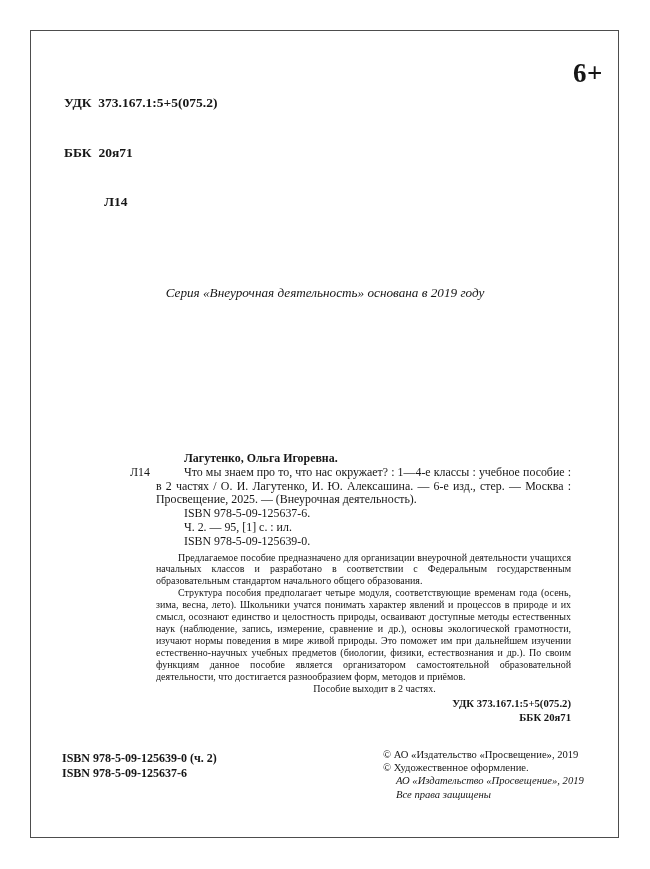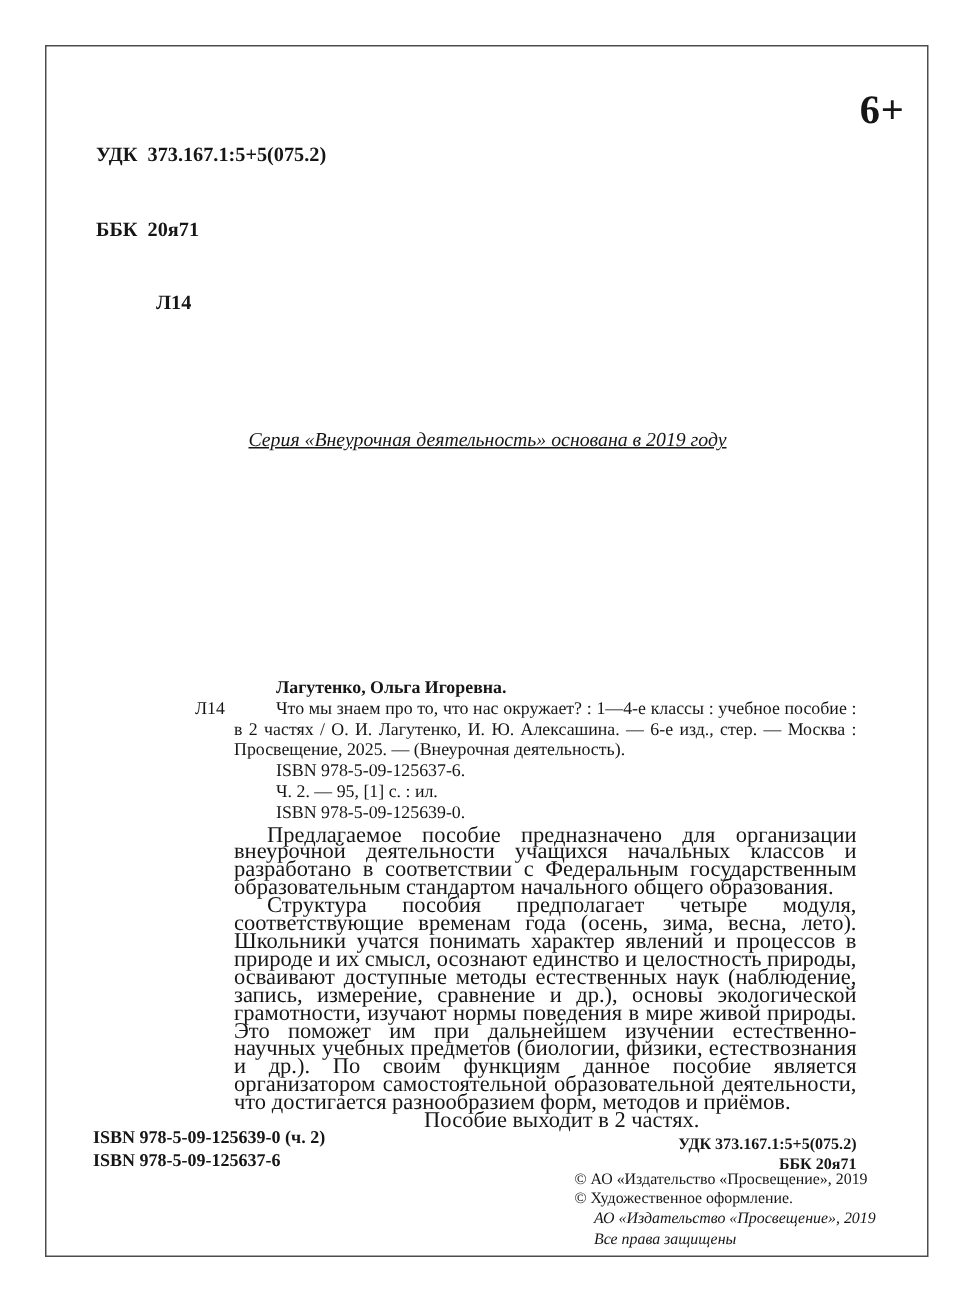--- a/index.html
+++ b/index.html
@@ -40,56 +40,55 @@
     letter-spacing: 0.5px;
   }
   .series {
     position: absolute;
     top: 285px;
     left: 0;
     width: 100%;
     text-align: center;
     font-style: italic;
     font-size: 13.2px;
-    text-decoration: underline;
   }
   .textblock {
     position: absolute;
     left: 156px;
     top: 452px;
     width: 415px;
   }
   .bib { font-size: 11.9px; line-height: 13.8px; }
   .bib .author { font-weight: bold; padding-left: 28px; }
   .desc-row { position: relative; }
   .entry-code { position: absolute; left: -26px; top: 0; }
   .bib-desc { text-align: justify; text-indent: 28px; }
   .bib-line { padding-left: 28px; }
-  .annotation { margin-top: 3px; font-size: 15px; line-height: 11.9px; }
+  .annotation { margin-top: 3px; font-size: 10px; line-height: 11.9px; }
   .annotation p { text-align: justify; text-indent: 22px; }
   .annotation p.plain { text-align: center; }
   .footer-codes {
     margin-top: 3px;
     font-size: 10.7px;
     font-weight: bold;
     text-align: right;
     line-height: 13.2px;
   }
   .isbn-block {
     position: absolute;
     left: 62px;
     top: 751px;
     font-weight: bold;
     font-size: 12px;
     line-height: 15px;
   }
   .copyright {
     position: absolute;
     left: 383px;
-    top: 780px;
+    top: 748px;
     font-size: 10.6px;
     line-height: 13.2px;
   }
   .copyright .cont { padding-left: 13px; font-style: italic; }
 </style>
 </head>
 <body>
 
 <div class="page">
 

